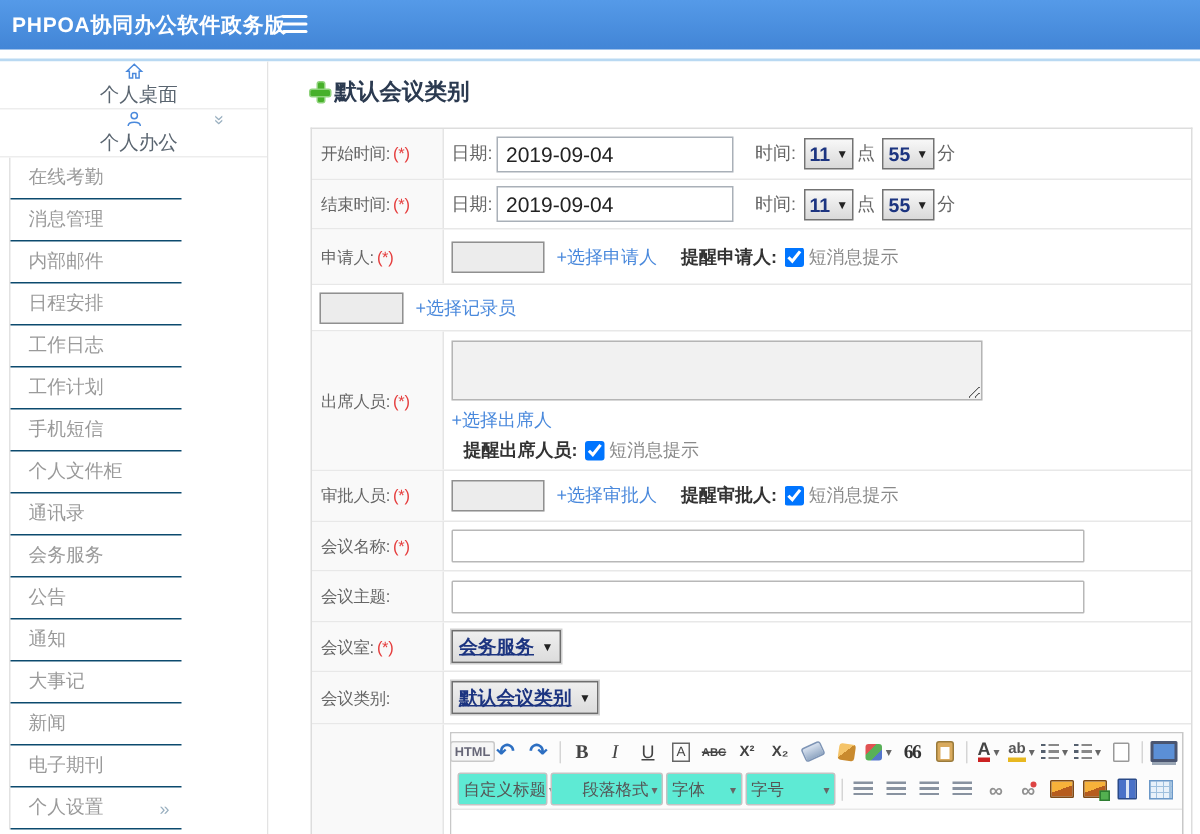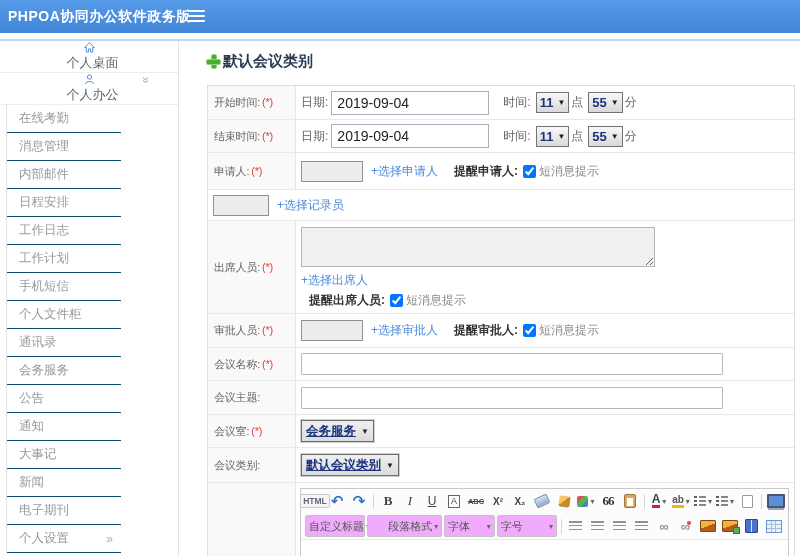--- a/index.html
+++ b/index.html
@@ -90,21 +90,21 @@
   .t-painter .tbg{width:11px;height:11px;background:linear-gradient(135deg,#e05252 33%,#58b058 33% 66%,#5577cc 66%);border-radius:2px;}
   .t-quote .tbg{font-family:"Liberation Serif","DejaVu Serif",serif;font-weight:bold;font-size:13px;letter-spacing:-1px;color:#333;}
   .t-paste .tbg{width:10px;height:12px;background:linear-gradient(#fff,#fff) 2px 3px/6px 8px no-repeat,#d9aa5e;border:1px solid #9a7a3a;border-radius:2px;}
   .t-fontcolor .tbg{font-weight:bold;font-size:12px;border-bottom:3px solid #c22;line-height:11px;}
   .t-highlight .tbg{font-weight:bold;font-size:10px;color:#555;border-bottom:3px solid #e8b820;line-height:10px;}
   .t-ol .tbg,.t-ul .tbg{width:14px;height:11px;
     background:repeating-linear-gradient(to bottom,#888 0 1.5px,transparent 1.5px 4.2px) 5px 0/9px 11px no-repeat,
                repeating-linear-gradient(to bottom,#55606e 0 1.5px,transparent 1.5px 4.2px) 0 0/3px 11px no-repeat;}
   .t-page .tbg{width:9px;height:11px;background:#fff;border:1px solid #999;border-radius:1px;}
   .t-monitor .tbg{width:14px;height:10px;background:#5b8fd6;border:2px solid #4a5570;border-radius:1px;box-shadow:0 3px 0 -1px #9aa6b5;}
-  .tsel{border:1px solid #c3c3c3;background:#f0abfc;justify-content:space-between;padding:0 3px;color:#555;}
+  .tsel{border:1px solid #c3c3c3;background:#5eead4;justify-content:space-between;padding:0 3px;color:#555;}
   .tsel .tbg{font-size:11px;white-space:nowrap;}
   .tsel.w1{width:76px;}.tsel.w2{width:72px;padding-left:20px;}.tsel.w3{width:62px;}.tsel.w4{width:76px;}
   .t-al .tbg,.t-ac .tbg,.t-ar .tbg,.t-aj .tbg{width:13px;height:10px;
     background:repeating-linear-gradient(to bottom,#8892a0 0 1.6px,transparent 1.6px 3.8px);}
   .t-link .tbg,.t-unlink .tbg{color:#909090;font-size:13px;font-weight:bold;}
   .t-unlink .tbg::after{content:"";display:inline-block;width:4px;height:4px;background:#d44;border-radius:50%;margin-left:-3px;vertical-align:super;}
   .t-img .tbg{width:14px;height:10px;background:linear-gradient(160deg,#f7b23a 50%,#b65c1e 50%);border:1px solid #7d4a16;border-radius:1px;}
   .t-imgadd .tbg{width:14px;height:10px;background:linear-gradient(160deg,#f7b23a 50%,#b65c1e 50%);border:1px solid #7d4a16;border-radius:1px;position:relative;}
   .t-imgadd .tbg::after{content:"";position:absolute;right:-3px;bottom:-3px;width:5px;height:5px;background:#53b050;border:1px solid #2e7d32;}
   .t-media .tbg{width:11px;height:12px;background:linear-gradient(to right,#4a72c8 42%,#dce6f5 42% 58%,#4a72c8 58%);border:1px solid #2a4a88;border-radius:1px;}

